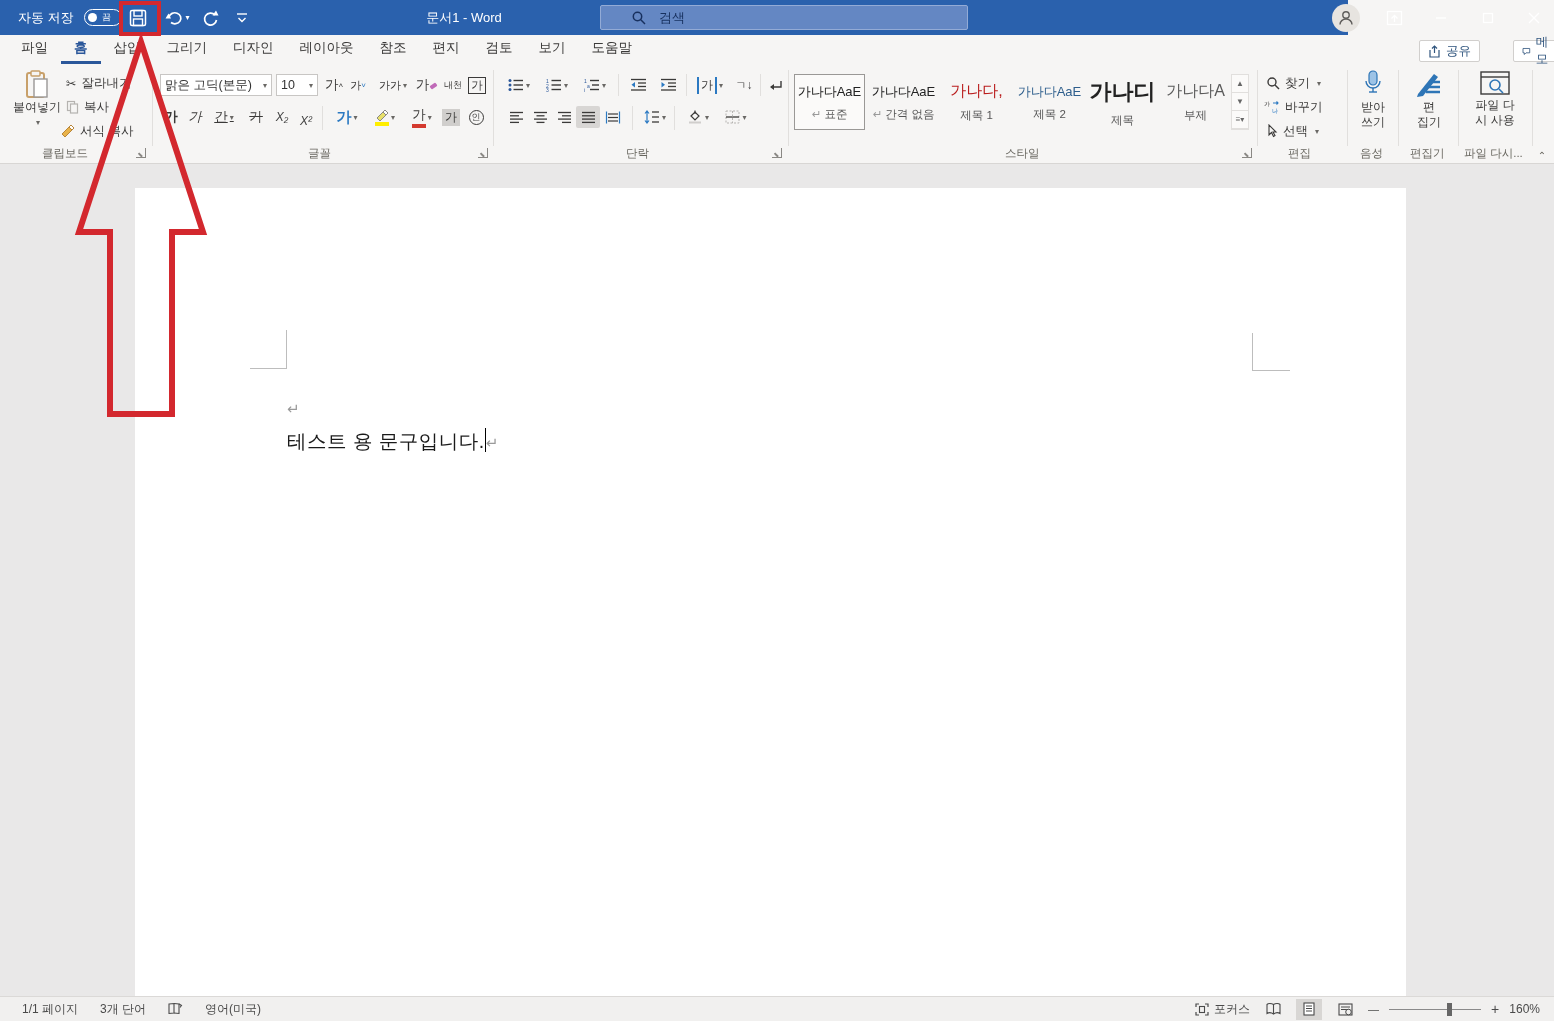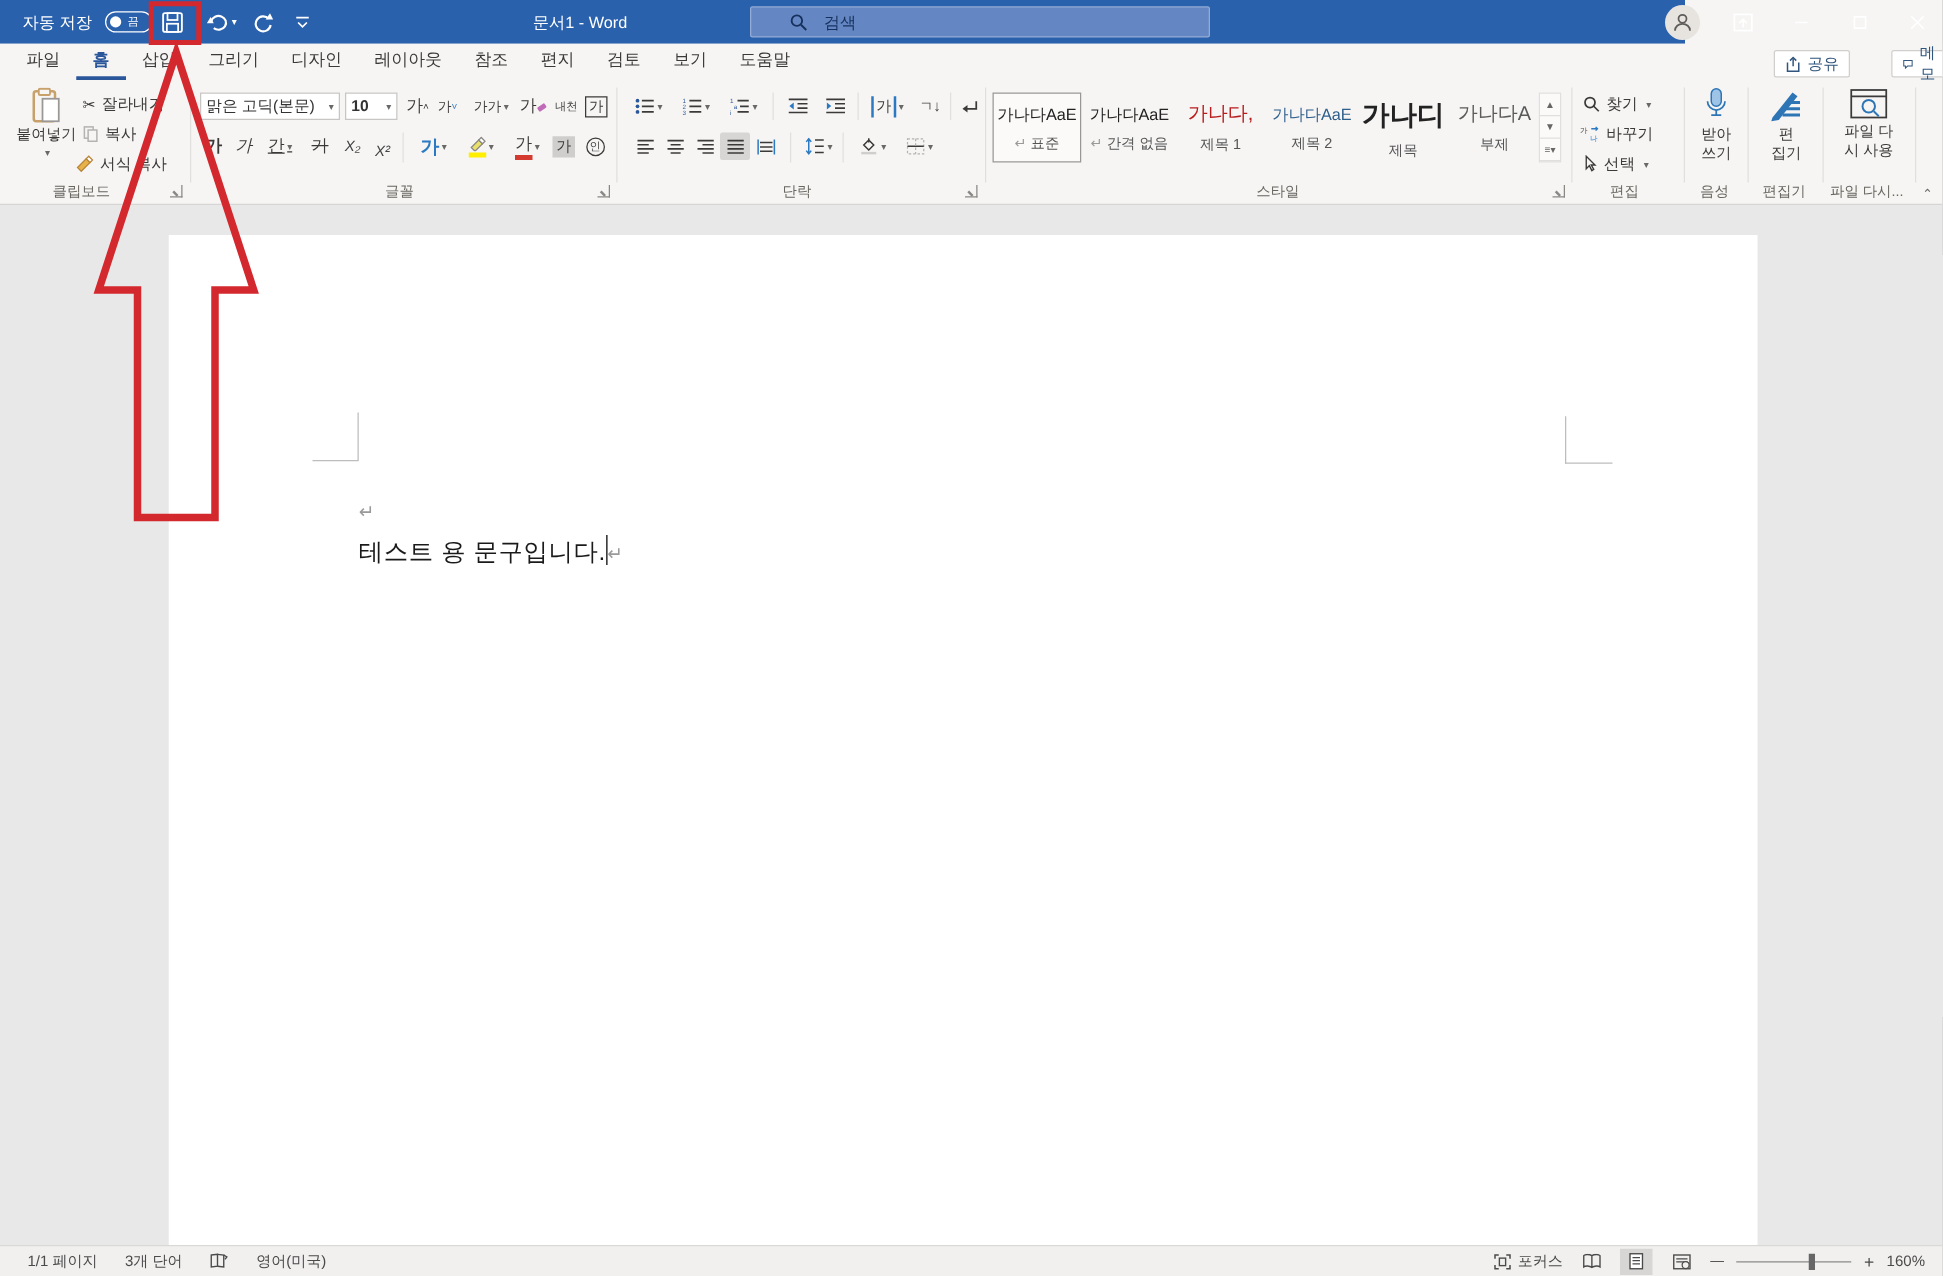--- a/index.html
+++ b/index.html
@@ -226,21 +226,21 @@
       </svg>
       <span>서식 복사</span>
     </div>
     <span class="grouplabel" style="left:42px;">클립보드</span>
     <div class="launcher" style="left:136px;"></div>
 
     <div class="dd" style="left:160px;top:10px;width:112px;">
       <span>맑은 고딕(본문)</span>
         <span class="chev">▾</span>
     </div>
-    <div class="dd" style="left:276px;top:10px;width:42px;font-weight:bold;">
+    <div class="dd" style="left:276px;top:10px;width:42px;">
       <span>10</span>
         <span class="chev">▾</span>
     </div>
     <div class="smallbtn kbtn" style="left:322px;top:10px;width:24px;">
       <span>가</span>
         <sup style="font-size:8px;">˄</sup>
     </div>
     <div class="smallbtn kbtn" style="left:346px;top:10px;width:24px;">
       <span style="font-size:11px;">가</span>
         <sup style="font-size:8px;color:#2b79c2;">˅</sup>

